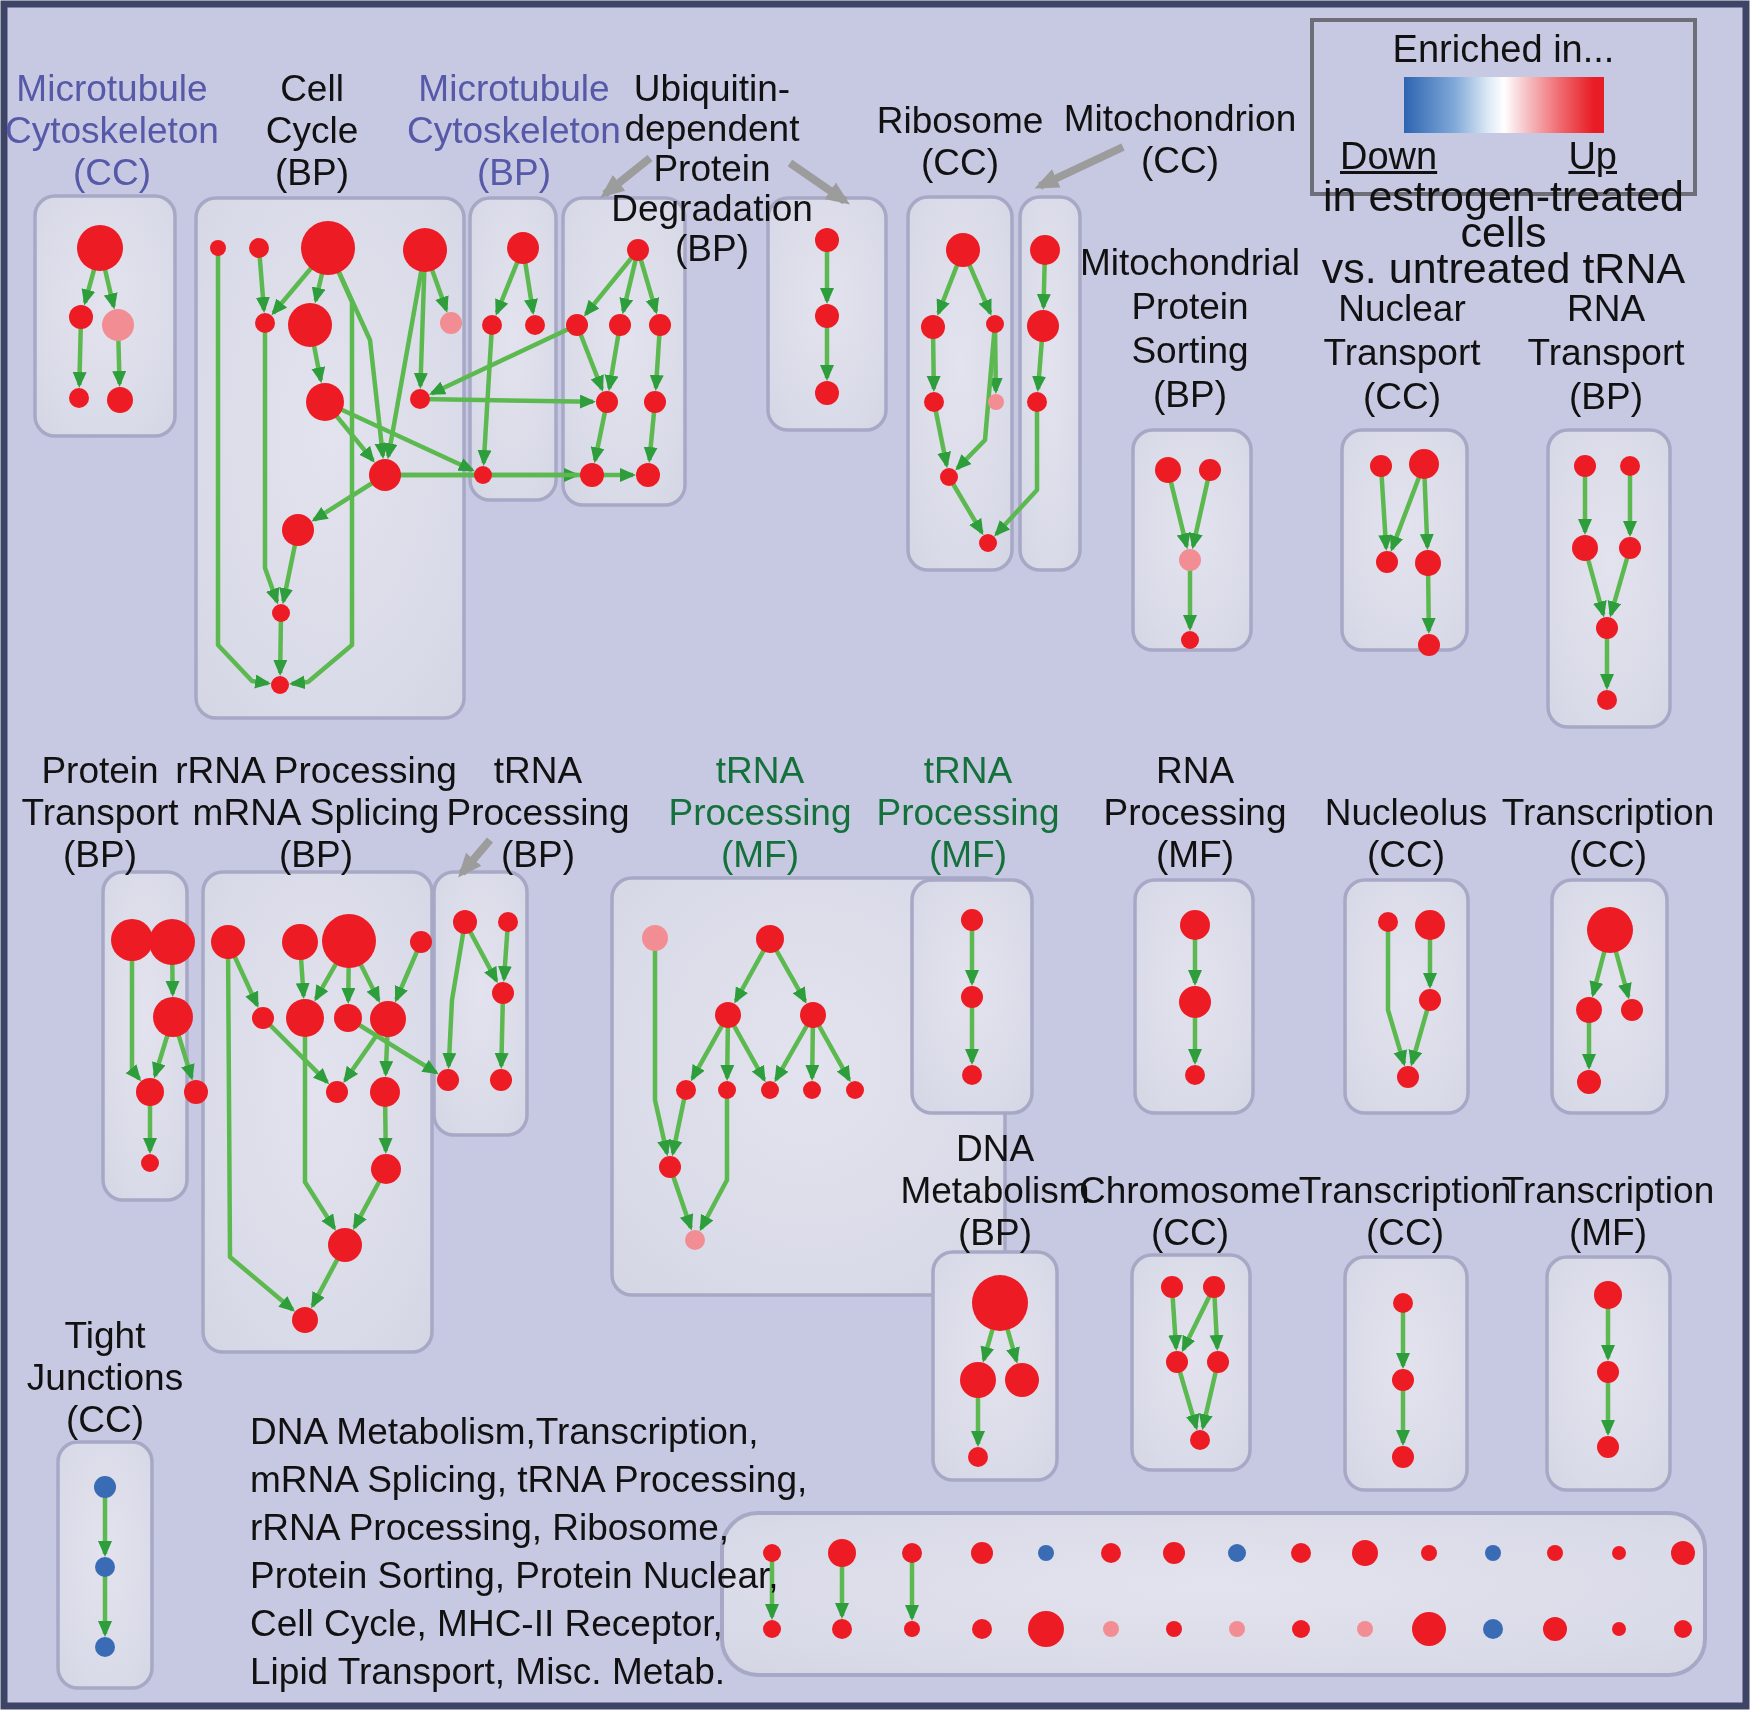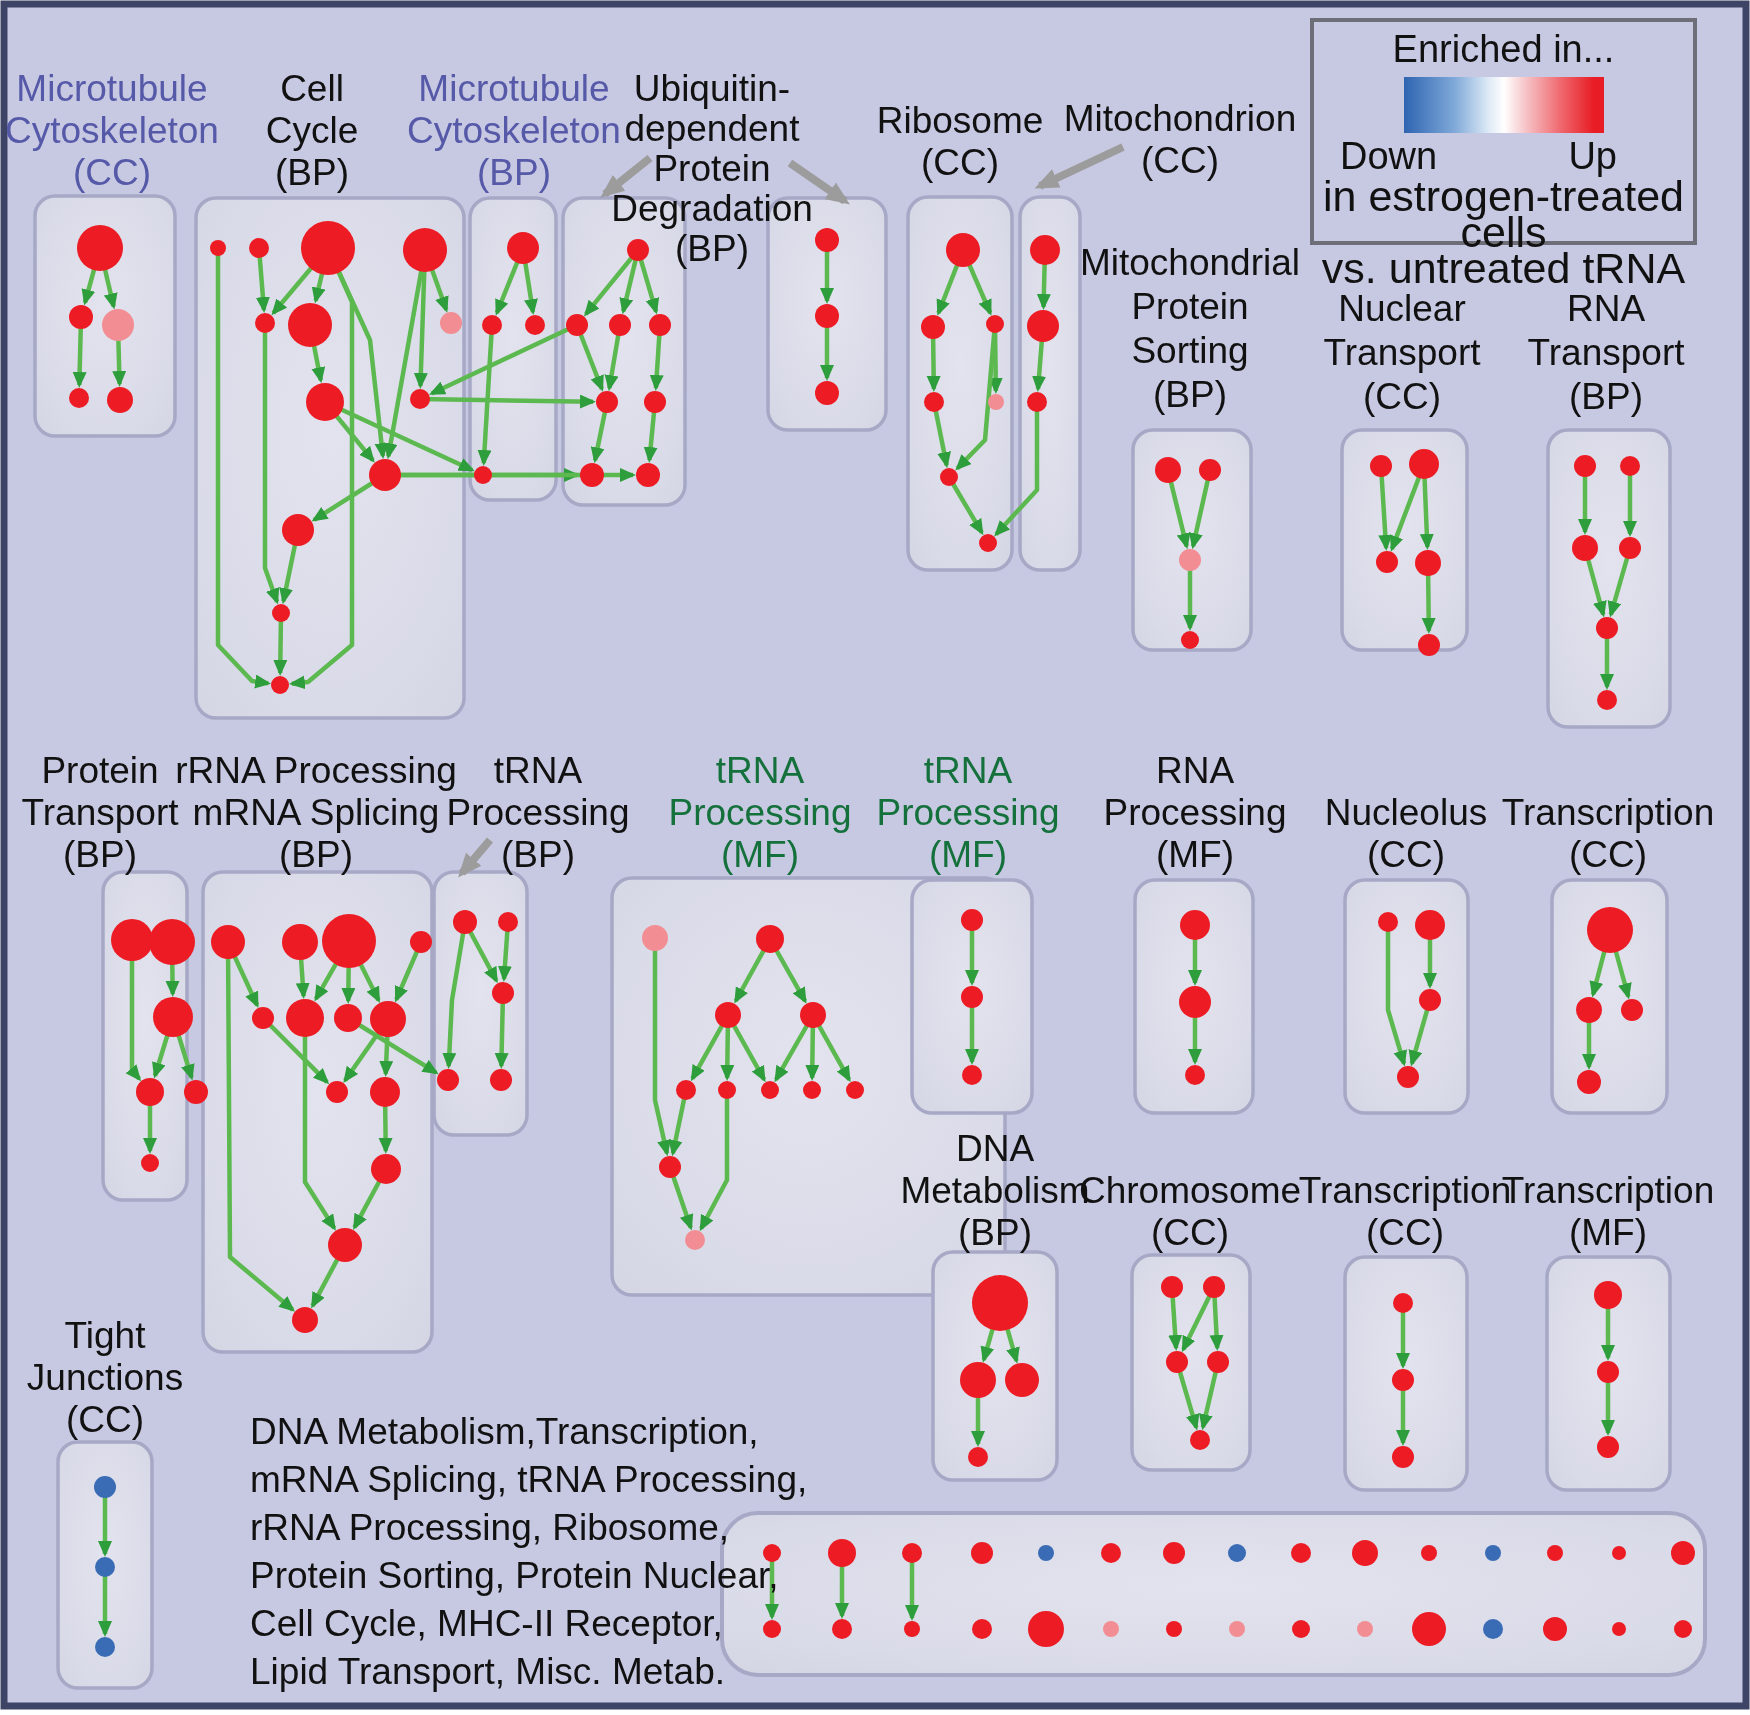--- a/index.html
+++ b/index.html
@@ -1,25 +1,25 @@
 <!DOCTYPE html>
 <html><head>
 <meta charset="utf-8">
 <style>
   html,body{margin:0;padding:0;background:#ffffff;}
   .stage{position:relative;width:1750px;height:1715px;background:#0f766e;overflow:hidden;
          font-family:"Liberation Sans", sans-serif;}
   svg{position:absolute;top:0;left:0;}
   .overlay{position:absolute;color:#111;}
-  .legend{left:1310px;top:18px;width:387px;height:227px;border:4px solid #6e6e78;
+  .legend{left:1310px;top:18px;width:387px;height:178px;border:4px solid #6e6e78;
           box-sizing:border-box;background:transparent;}
   .legend-title{margin-top:6px;text-align:center;font-size:38px;}
   .legend-bar{width:200px;height:56px;margin:6px auto 0;
      background:linear-gradient(90deg,#2e64b1 0%,#7ea8d8 25%,#dce9f5 42%,#ffffff 50%,#f6c8cc 60%,#ef6a70 78%,#e81c24 95%);}
-  .legend-ends{display:flex;justify-content:space-between;padding:2px 76px 0 26px;font-size:38px;}
+  .legend-ends{display:flex;justify-content:space-between;padding:2px 76px 0 26px;font-size:38px;text-decoration:underline;}
   .legend-cap{text-align:center;font-size:43px;line-height:36px;}
   .notes{left:250px;top:1408px;font-size:37px;line-height:48px;white-space:nowrap;}
 </style>
 </head>
 <body>
 
 <div class="stage">
   <svg id="fig" width="1750" height="1715" viewBox="0 0 1750 1715">
     <defs>
       <radialGradient id="boxg" cx="50%" cy="45%" r="80%">

